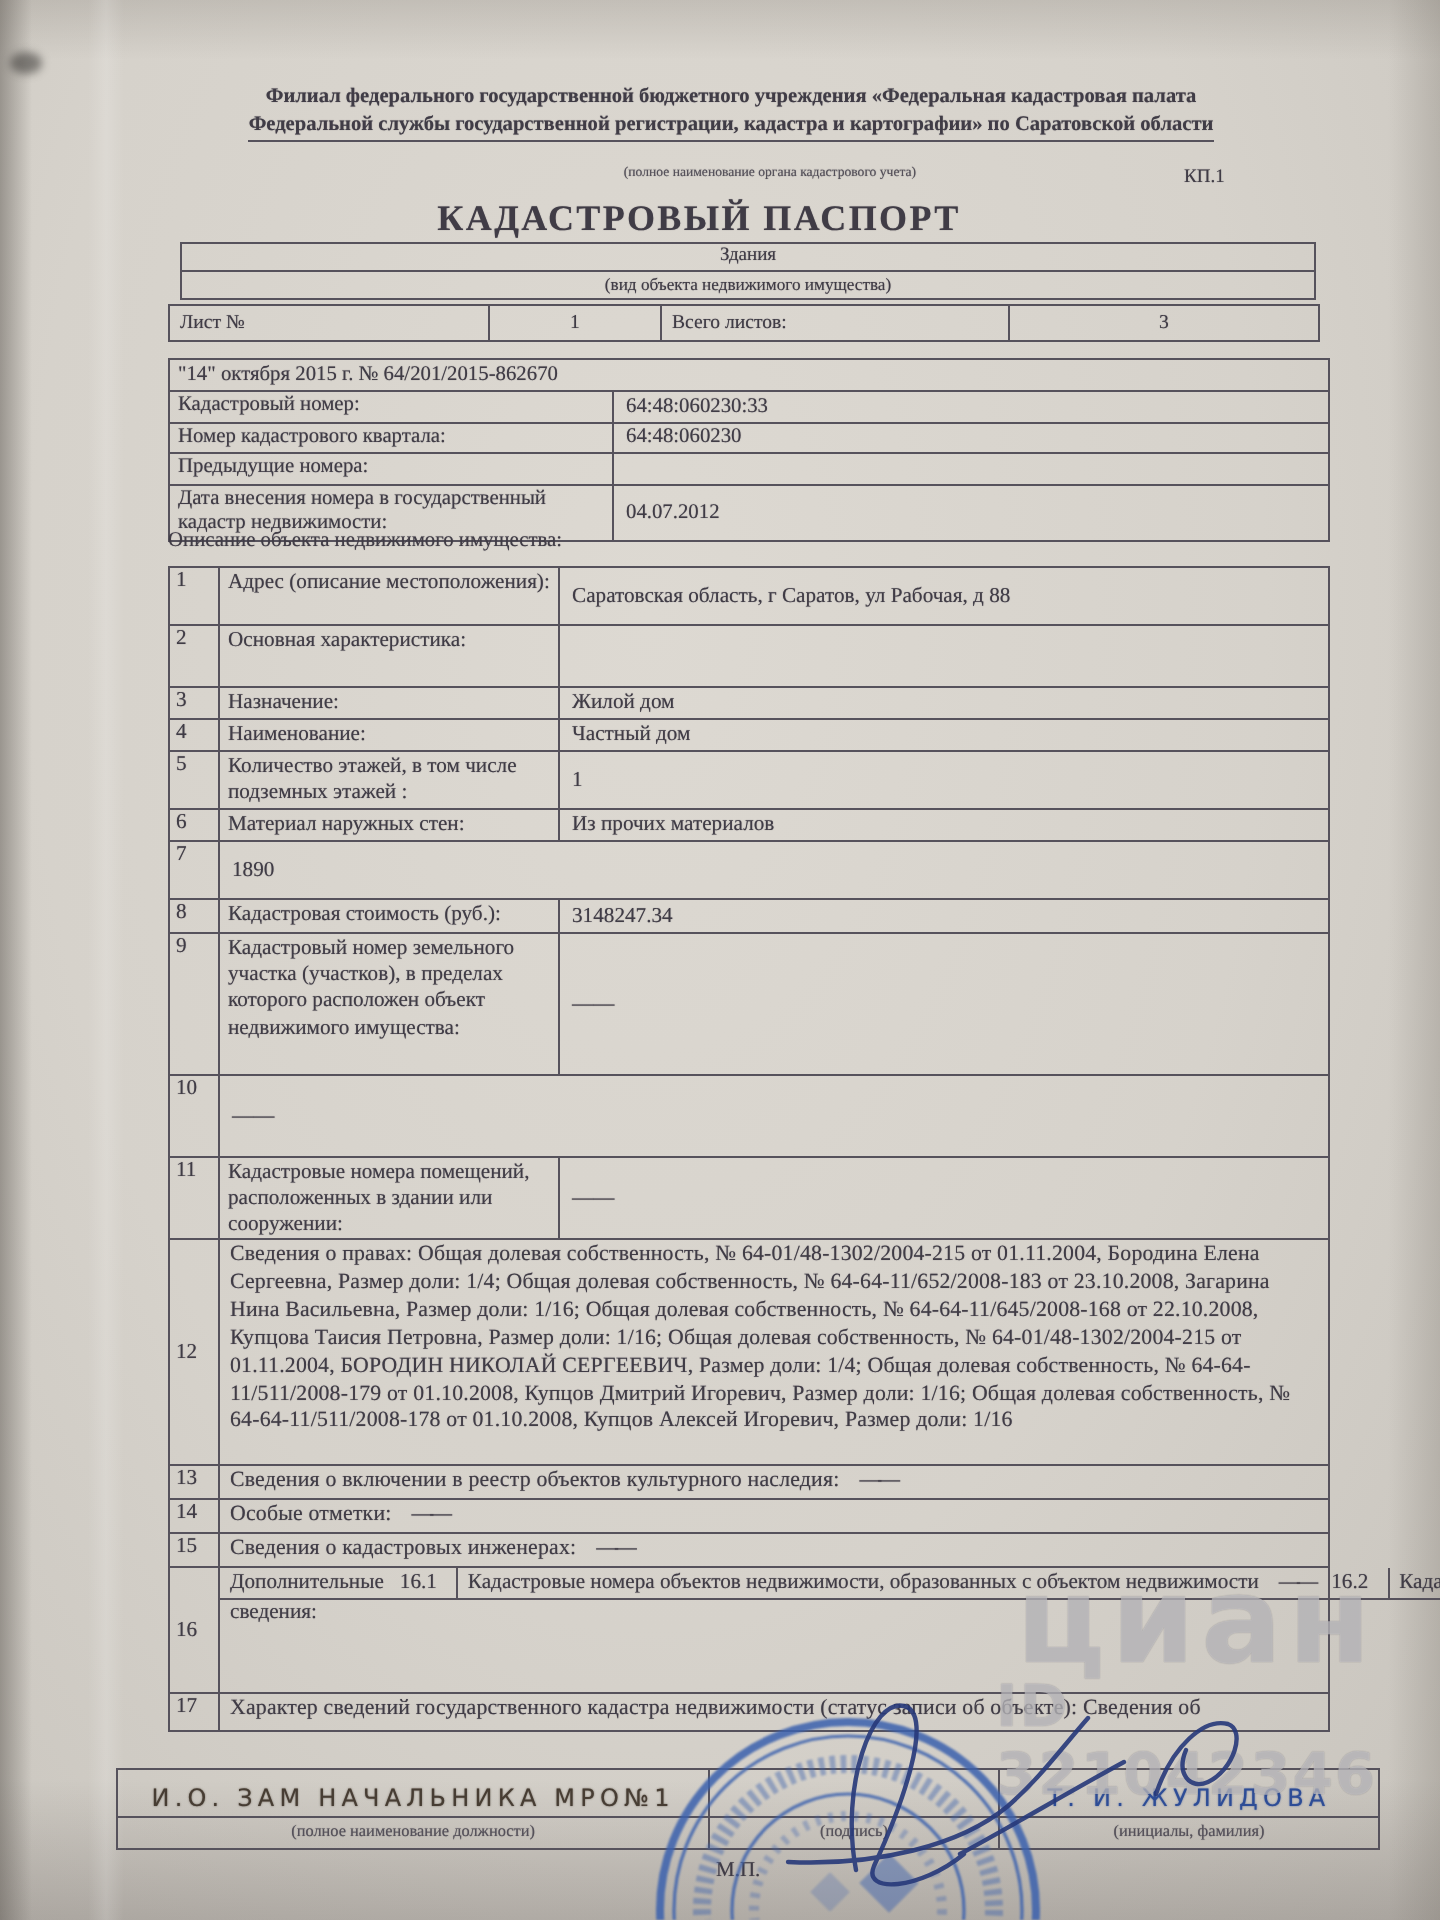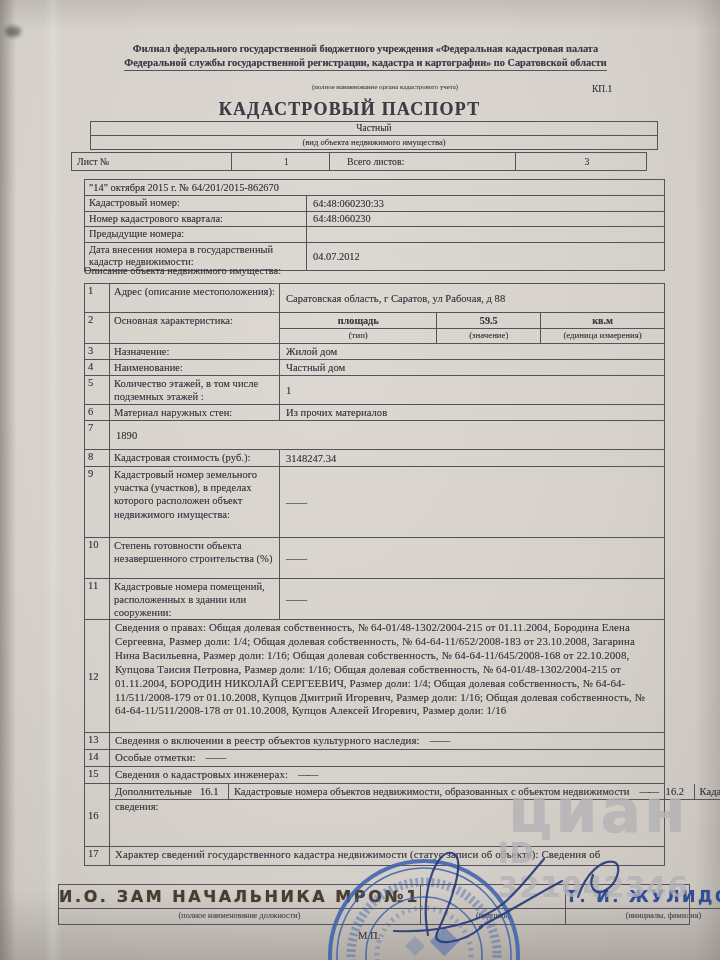--- a/index.html
+++ b/index.html
@@ -27,21 +27,21 @@
   #org-header{left:78px;top:42px;width:575px;text-align:center;font-weight:bold;font-size:10.3px;line-height:13.5px;}
   #org-header .u{border-bottom:1px solid var(--line);display:inline-block;padding-bottom:1px;}
   #org-caption{left:180px;top:83px;width:410px;text-align:center;font-size:6.8px;color:var(--ink-soft);}
   #form-code{left:592px;top:84px;font-size:9.5px;}
   #doc-title{left:62px;top:99px;width:575px;text-align:center;font-weight:bold;font-size:18px;letter-spacing:1.2px;}
   
   #kind-box{left:90px;top:121px;width:566px;border:1px solid var(--line);font-size:9.5px;text-align:center;}
   #kind-box .kv{height:13px;line-height:13px;border-bottom:1px solid var(--line);}
   #kind-box .kc{height:13px;line-height:12px;font-size:8.6px;}
   
-  #sheet-row{left:71px;top:152px;width:574px;height:17px;border:1px solid var(--line);display:flex;font-size:9.8px;line-height:17px;gap:12px;}
+  #sheet-row{left:84px;top:152px;width:574px;height:17px;border:1px solid var(--line);display:flex;font-size:9.8px;line-height:17px;}
   #sheet-row > div{box-sizing:border-box;padding:0 5px;}
   #sheet-row .b{border-right:1px solid var(--line);}
   
   #reg-table{left:84px;top:179px;width:579px;border:1px solid var(--line);font-size:10.4px;}
   #reg-table .rr{display:flex;border-top:1px solid var(--line);}
   #reg-table .rr:first-child{border-top:none;}
   #reg-table .rl{flex:0 0 222px;box-sizing:border-box;padding:1px 4px;border-right:1px solid var(--line);line-height:12.5px;}
   #reg-table .rv{flex:1;box-sizing:border-box;padding:1px 6px;display:flex;align-items:center;}
   #reg-table .date{padding:1px 4px;line-height:13px;}
   
@@ -67,21 +67,21 @@
   .g-row{display:flex;height:15px;line-height:15px;border-bottom:1px solid var(--line);}
   .g-row:last-child{border-bottom:none;}
   .g-num{flex:0 0 32px;box-sizing:border-box;border-right:1px solid var(--line);padding:0 3px;}
   .g-text{flex:1;padding:0 5px;white-space:nowrap;overflow:hidden;}
   
   #sig{left:58px;top:884px;width:630px;border:1px solid var(--line);display:flex;z-index:2;}
   .sig-cell{box-sizing:border-box;display:flex;flex-direction:column;}
   .sig-cell.b{border-right:1px solid var(--line);}
   .sig-line{height:21px;border-bottom:1px solid var(--line);display:flex;align-items:flex-end;justify-content:center;padding-bottom:2px;}
   .sig-cap{height:15px;line-height:14px;text-align:center;font-size:8.2px;color:var(--ink-soft);}
-  .stamped{font-family:"DejaVu Sans","Liberation Sans",sans-serif;font-weight:bold;font-size:16px;letter-spacing:2.6px;white-space:nowrap;}
+  .stamped{font-family:"DejaVu Sans","Liberation Sans",sans-serif;font-weight:normal;font-size:12px;letter-spacing:2.6px;white-space:nowrap;}
   .stamped.brown{color:#473d33;text-shadow:0 0 1px rgba(71,61,51,.7);}
   .stamped.blue{color:#2e4d96;text-shadow:0 0 1px rgba(46,77,150,.7);}
   #mp-label{left:358px;top:930px;font-size:10.5px;z-index:2;}
   
   .wm{color:rgba(255,255,255,.48);font-family:"DejaVu Sans","Liberation Sans",sans-serif;font-weight:bold;z-index:4;pointer-events:none;}
   #wm-brand{left:492px;top:776px;font-size:60px;letter-spacing:3px;margin-left:16px;}
   #wm-id{left:498px;top:836px;font-size:29px;letter-spacing:1px;}
   
   #stamp-svg{left:312px;top:843px;z-index:5;filter:blur(.4px);opacity:.85;}
   #sig-svg{left:330px;top:833px;z-index:6;opacity:.9;}
@@ -97,21 +97,21 @@
 
 <div class="abs" id="org-header">
   <div>Филиал федерального государственной бюджетного учреждения «Федеральная кадастровая палата</div>
   <div class="u">Федеральной службы государственной регистрации, кадастра и картографии» по Саратовской области</div>
 </div>
 <div class="abs" id="org-caption">(полное наименование органа кадастрового учета)</div>
 <div class="abs" id="form-code">КП.1</div>
 <div class="abs" id="doc-title">КАДАСТРОВЫЙ ПАСПОРТ</div>
 
 <div class="abs" id="kind-box">
-  <div class="kv">Частный</div>
+  <div class="kv">Здания</div>
   <div class="kc">(вид объекта недвижимого имущества)</div>
 </div>
 
 <div class="abs" id="sheet-row">
   <div class="b" style="flex:0 0 160px">Лист №</div>
   <div class="b" style="flex:0 0 86px;text-align:center">1</div>
   <div class="b" style="flex:0 0 174px">Всего листов:</div>
   <div style="flex:1;text-align:center">3</div>
 </div>
 
@@ -142,34 +142,20 @@
 
   <div class="r" style="height:28px">
     <div class="cn">1</div>
     <div class="cl">Адрес (описание местоположения):</div>
     <div class="cv">Саратовская область, г Саратов, ул Рабочая, д 88</div>
   </div>
 
   <div class="r" style="height:30px">
     <div class="cn">2</div>
     <div class="cl">Основная характеристика:</div>
-    <div class="ch">
-      <div class="ch-col b" style="flex:0 0 41%">
-        <div class="ch-val">площадь</div>
-        <div class="ch-cap">(тип)</div>
-      </div>
-      <div class="ch-col b" style="flex:0 0 27%">
-        <div class="ch-val">59.5</div>
-        <div class="ch-cap">(значение)</div>
-      </div>
-      <div class="ch-col" style="flex:1">
-        <div class="ch-val">кв.м</div>
-        <div class="ch-cap">(единица измерения)</div>
-      </div>
-    </div>
   </div>
 
   <div class="r" style="height:15px">
     <div class="cn">3</div>
     <div class="cl">Назначение:</div>
     <div class="cv">Жилой дом</div>
   </div>
 
   <div class="r" style="height:15px">
     <div class="cn">4</div>
@@ -201,21 +187,20 @@
   </div>
 
   <div class="r" style="height:70px">
     <div class="cn">9</div>
     <div class="cl">Кадастровый номер земельного участка (участков), в пределах которого расположен объект недвижимого имущества:</div>
     <div class="cv">——</div>
   </div>
 
   <div class="r" style="height:40px">
     <div class="cn">10</div>
-    <div class="cl">Степень готовности объекта незавершенного строительства (%)</div>
     <div class="cv">——</div>
   </div>
 
   <div class="r" style="height:40px">
     <div class="cn">11</div>
     <div class="cl">Кадастровые номера помещений, расположенных в здании или сооружении:</div>
     <div class="cv">——</div>
   </div>
 
   <div class="r" style="height:112px">

